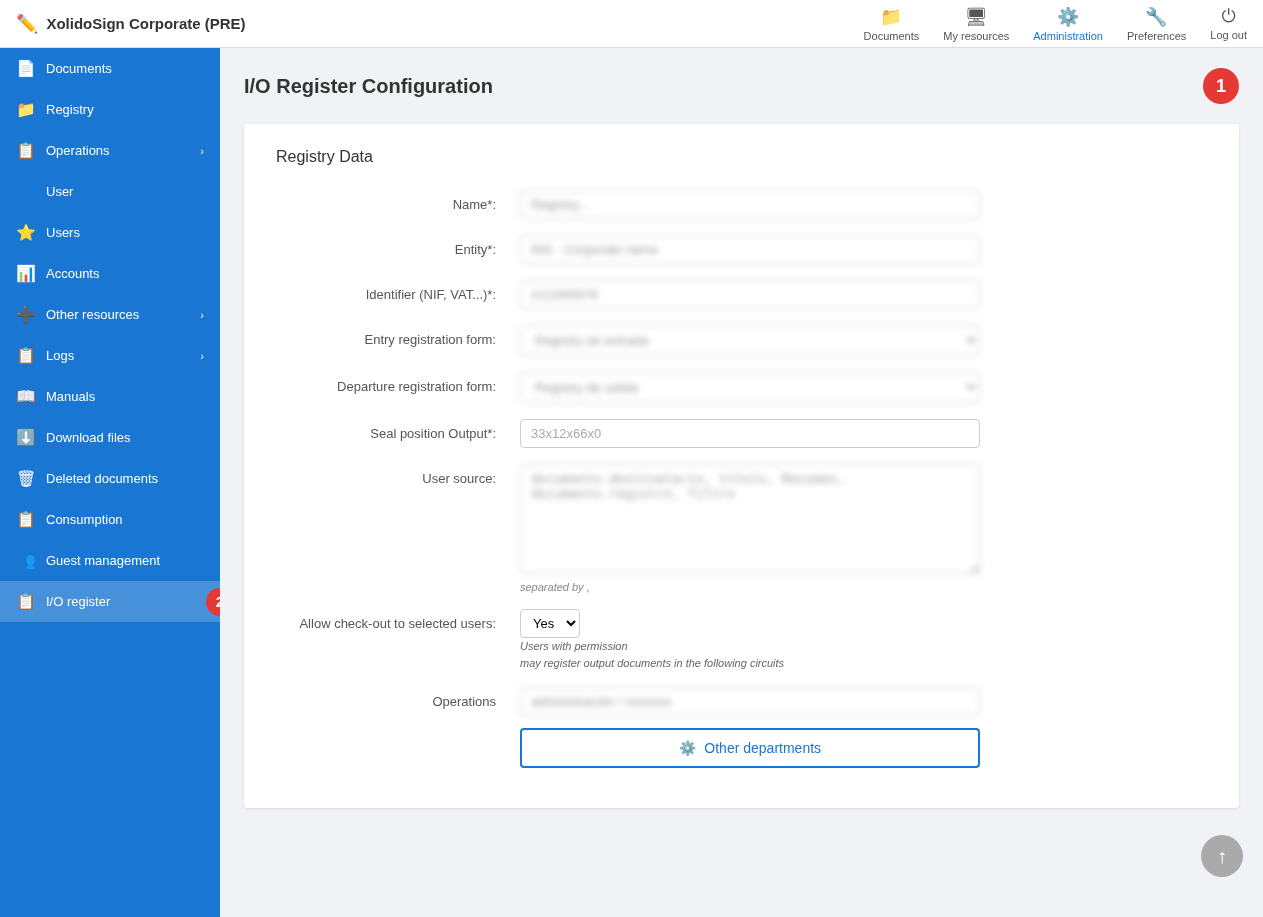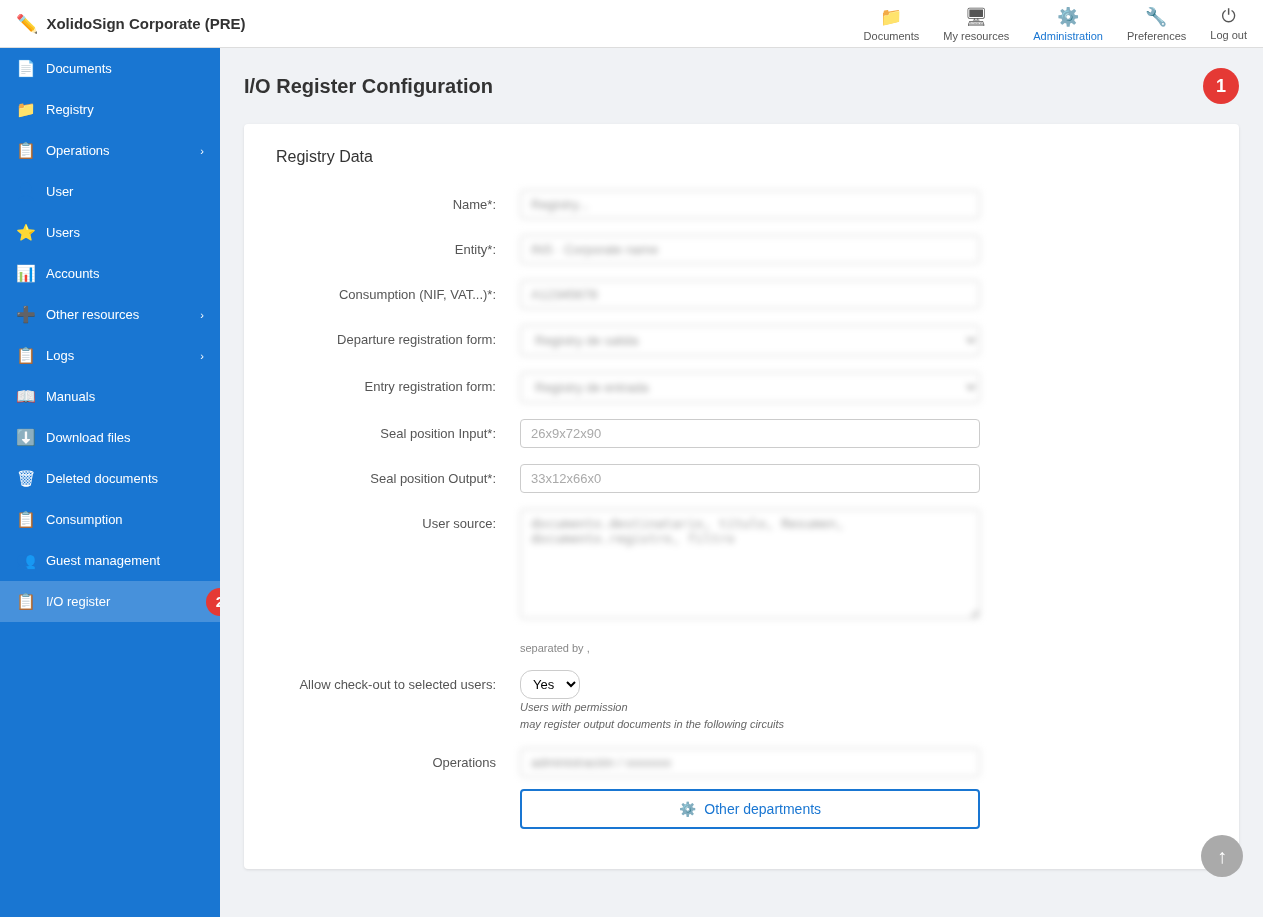--- a/index.html
+++ b/index.html
@@ -181,28 +181,29 @@
       border: 1px solid #ccc;
       border-radius: 4px;
       font-size: 13px;
       color: #aaa;
       background: #fff;
       appearance: auto;
     }
     .form-small-select {
       padding: 5px 8px;
       border: 1px solid #ccc;
-      border-radius: 12px;
+      border-radius: 4px;
       font-size: 13px;
       background: #fff;
     }
     .form-hint {
       font-size: 11px;
       color: #888;
-      margin-top: 20px;
+      margin-top: 4px;
+      font-style: italic;
     }
     .form-hint-block {
       font-size: 11px;
       color: #666;
       margin-top: 0;
       line-height: 1.5;
       font-style: italic;
     }
 
     
@@ -360,50 +361,44 @@
       </div>
 
       <div class="form-row">
         <label class="form-label">Entity*:</label>
         <div class="form-control-wrap">
           <input class="form-input blurred" type="text" value="INS · Corporate name" readonly="" style="">
         </div>
       </div>
 
       <div class="form-row">
-        <label class="form-label">Consumption (NIF, VAT...)*:</label>
+        <label class="form-label">Identifier (NIF, VAT...)*:</label>
         <div class="form-control-wrap">
           <input class="form-input blurred" type="text" value="A12345678" readonly="" style="">
+        </div>
+      </div>
+
+      <div class="form-row">
+        <label class="form-label">Entry registration form:</label>
+        <div class="form-control-wrap">
+          <select class="form-select blurred">
+            <option>Registry de entrada</option>
+          </select>
         </div>
       </div>
 
       <div class="form-row">
         <label class="form-label">Departure registration form:</label>
         <div class="form-control-wrap">
           <select class="form-select blurred">
             <option>Registry de salida</option>
           </select>
         </div>
       </div>
 
-      <div class="form-row">
-        <label class="form-label">Entry registration form:</label>
-        <div class="form-control-wrap">
-          <select class="form-select blurred">
-            <option>Registry de entrada</option>
-          </select>
-        </div>
-      </div>
-
-      <div class="form-row">
-        <label class="form-label">Seal position Input*:</label>
-        <div class="form-control-wrap">
-          <input class="form-input" type="text" value="26x9x72x90" style="">
-        </div>
-      </div>
 
       <div class="form-row">
         <label class="form-label">Seal position Output*:</label>
         <div class="form-control-wrap">
           <input class="form-input" type="text" value="33x12x66x0" style="">
         </div>
       </div>
 
       <div class="form-row">
         <label class="form-label">User source:</label>

